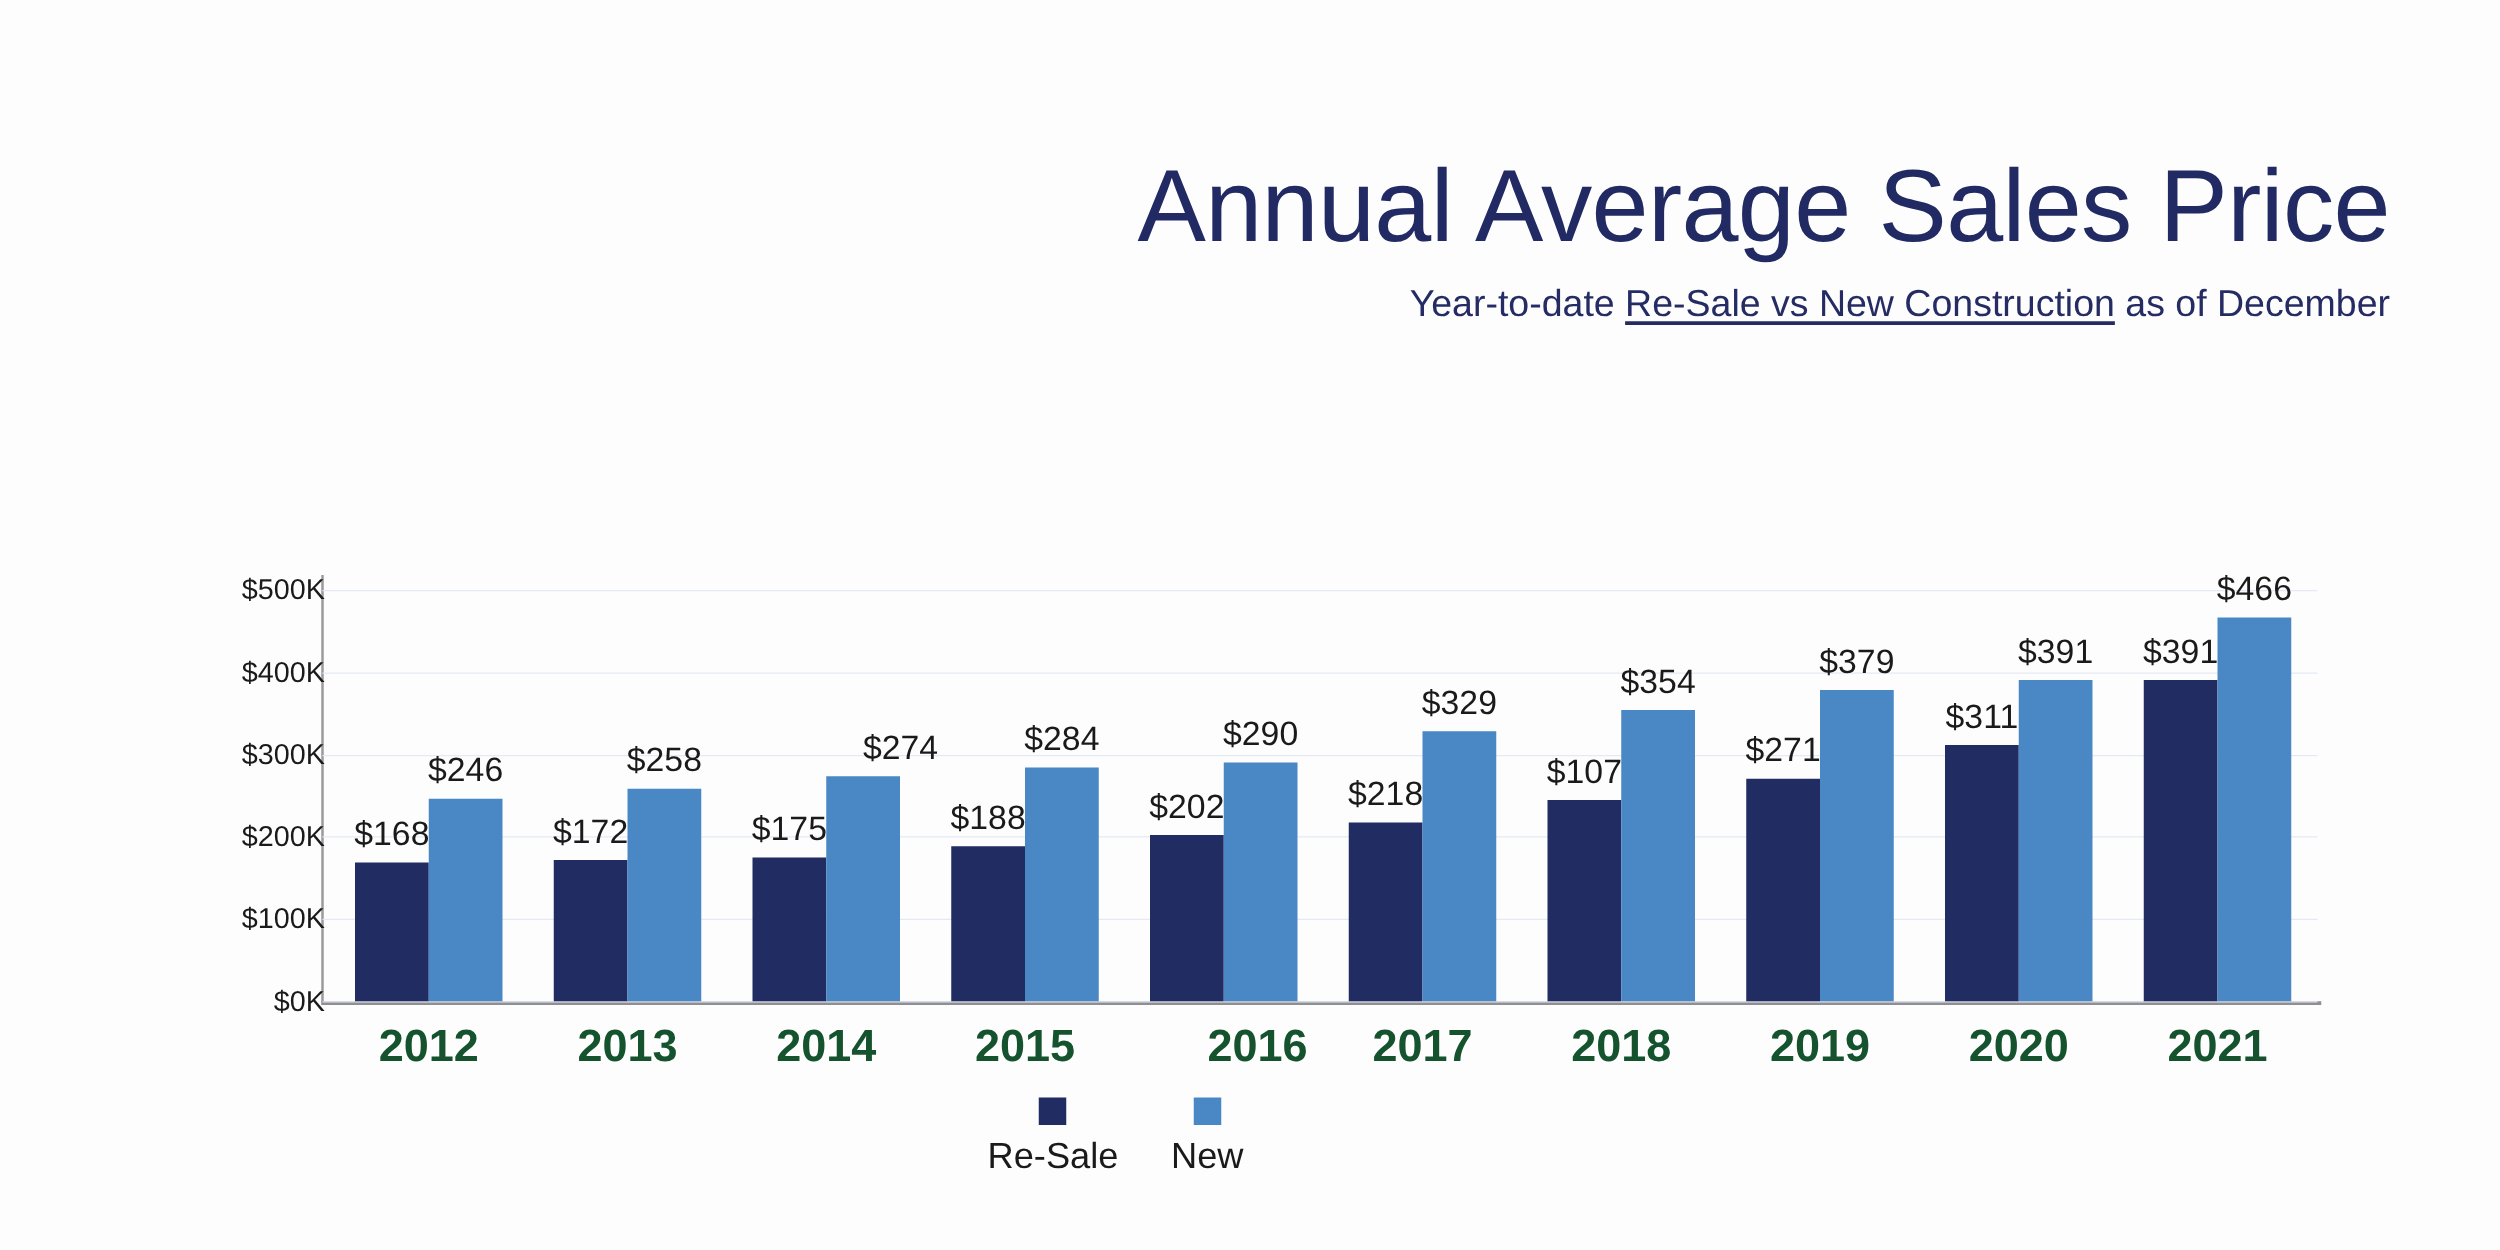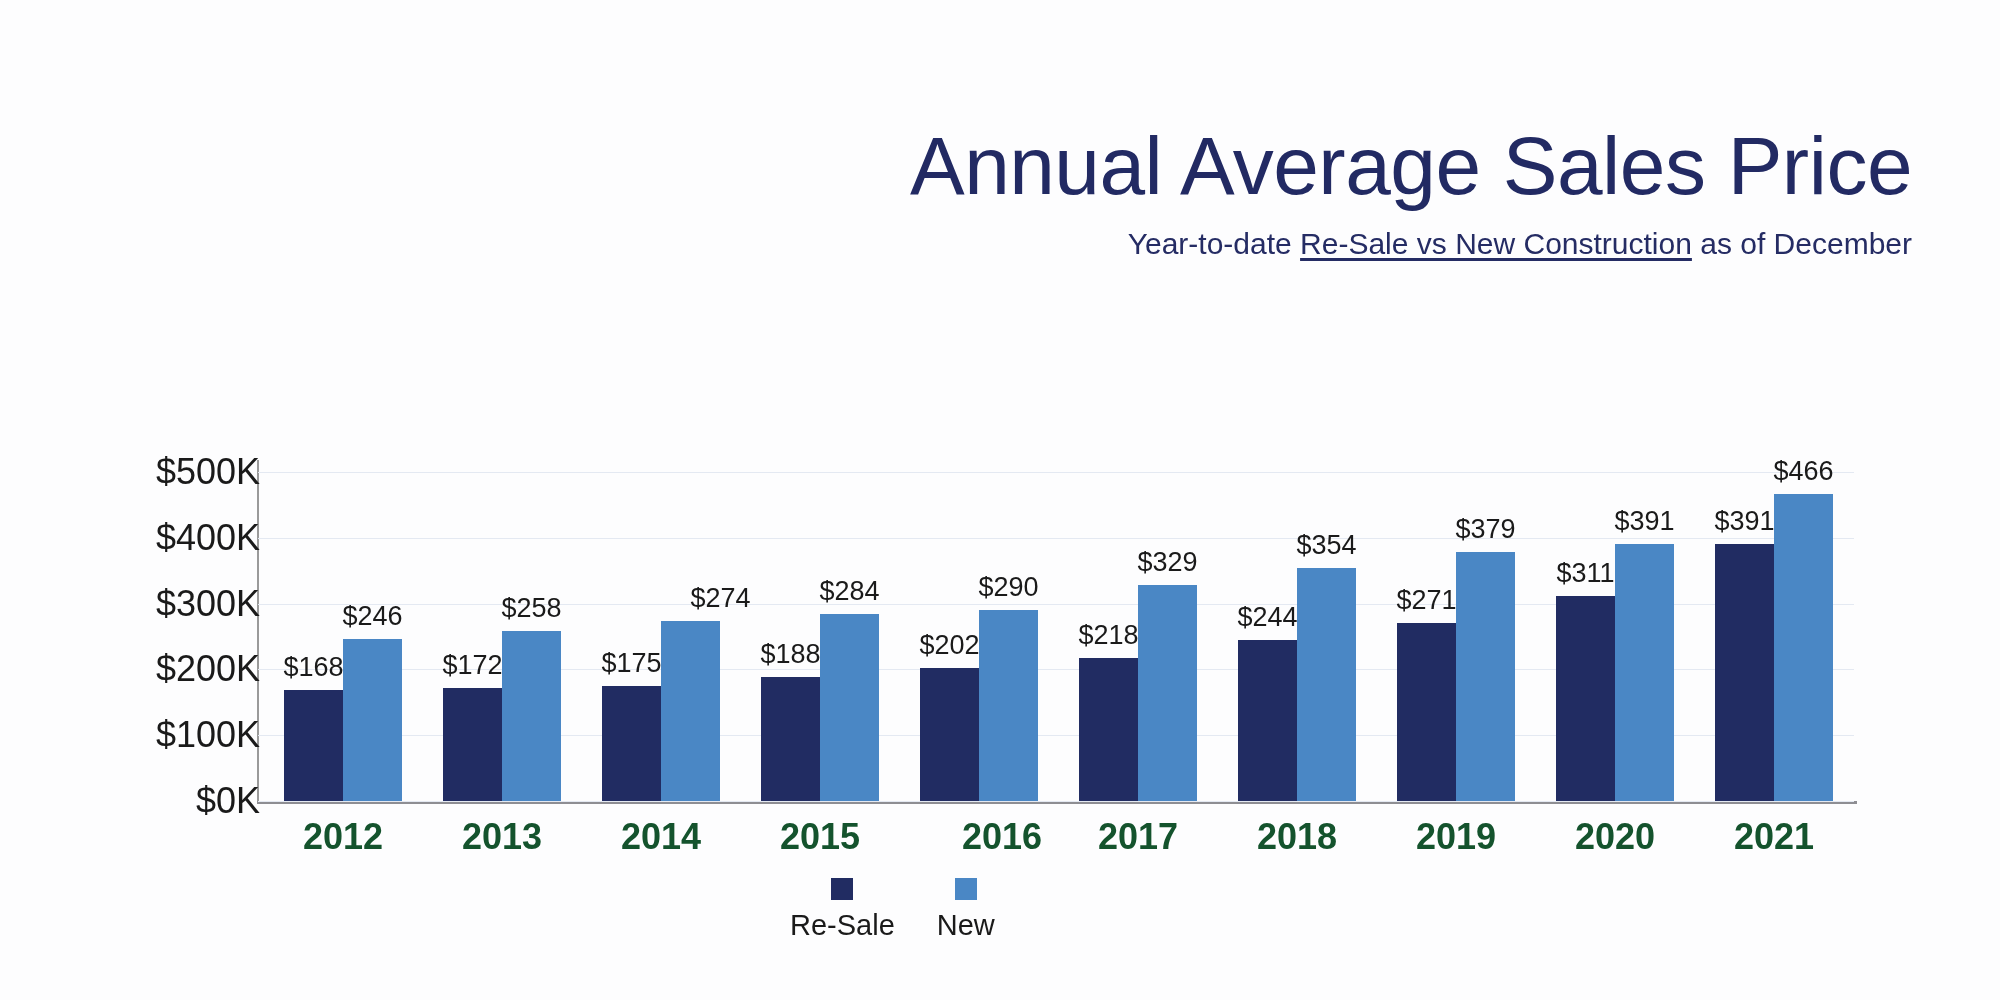--- a/index.html
+++ b/index.html
@@ -61,21 +61,21 @@
     width: 1760px;
     height: 460px;
   }
 
   
   .ytick {
     position: absolute;
     right: 1650px;            
     width: 150px;
     text-align: right;
-    font-size: 36px;
+    font-size: 23px;
     color: #1a1a1a;
     transform: translateY(-50%);
     white-space: nowrap;
   }
 
   #plot-area {
     position: absolute;
     left: 108px;
     top: 52px;
     width: 1596px;
@@ -231,21 +231,21 @@
         <div class="group" style="left: 662px; width: 118px;">
           <div class="bar resale" title="2016 Re-Sale $202" style="height: 132.916px; background: rgb(33, 44, 98);"></div>
           <div class="bar newc" title="2016 New $290" style="height: 190.82px; background: rgb(74, 135, 197);"></div>
         </div>
         <div class="bar-label" style="left: 850.5px; top: 147.556px;">$218</div>
         <div class="bar-label" style="left: 909.5px; top: 74.518px;">$329</div>
         <div class="group" style="left: 821px; width: 118px;">
           <div class="bar resale" title="2017 Re-Sale $218" style="height: 143.444px; background: rgb(33, 44, 98);"></div>
           <div class="bar newc" title="2017 New $329" style="height: 216.482px; background: rgb(74, 135, 197);"></div>
         </div>
-        <div class="bar-label" style="left: 1009.5px; top: 130.448px;">$244</div>
+        <div class="bar-label" style="left: 1009.5px; top: 130.448px;">$107</div>
         <div class="bar-label" style="left: 1068.5px; top: 58.068px;">$354</div>
         <div class="group" style="left: 980px; width: 118px;">
           <div class="bar resale" title="2018 Re-Sale $244" style="height: 160.552px; background: rgb(33, 44, 98);"></div>
           <div class="bar newc" title="2018 New $354" style="height: 232.932px; background: rgb(74, 135, 197);"></div>
         </div>
         <div class="bar-label" style="left: 1168.5px; top: 112.682px;">$271</div>
         <div class="bar-label" style="left: 1227.5px; top: 41.618px;">$379</div>
         <div class="group" style="left: 1139px; width: 118px;">
           <div class="bar resale" title="2019 Re-Sale $271" style="height: 178.318px; background: rgb(33, 44, 98);"></div>
           <div class="bar newc" title="2019 New $379" style="height: 249.382px; background: rgb(74, 135, 197);"></div>
@@ -261,21 +261,21 @@
         <div class="group" style="left: 1457px; width: 118px;">
           <div class="bar resale" title="2021 Re-Sale $391" style="height: 257.278px; background: rgb(33, 44, 98);"></div>
           <div class="bar newc" title="2021 New $466" style="height: 306.628px; background: rgb(74, 135, 197);"></div>
         </div>
       </div>
     <div id="xticks">
         <div class="xtick" style="left: 193px;">2012</div>
         <div class="xtick" style="left: 352px;">2013</div>
         <div class="xtick" style="left: 511px;">2014</div>
         <div class="xtick" style="left: 670px;">2015</div>
-        <div class="xtick" style="left: 852px;">2016</div>
+        <div class="xtick" style="left: 816px; text-align: right;">2016</div>
         <div class="xtick" style="left: 988px;">2017</div>
         <div class="xtick" style="left: 1147px;">2018</div>
         <div class="xtick" style="left: 1306px;">2019</div>
         <div class="xtick" style="left: 1465px;">2020</div>
         <div class="xtick" style="left: 1624px;">2021</div>
       </div>
 
     <div id="legend">
         <div class="legend-item">
           <span class="legend-swatch resale" style="background: rgb(33, 44, 98);"></span>

